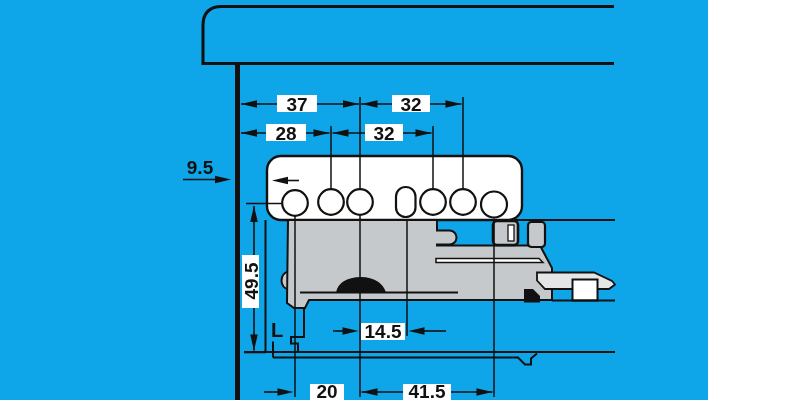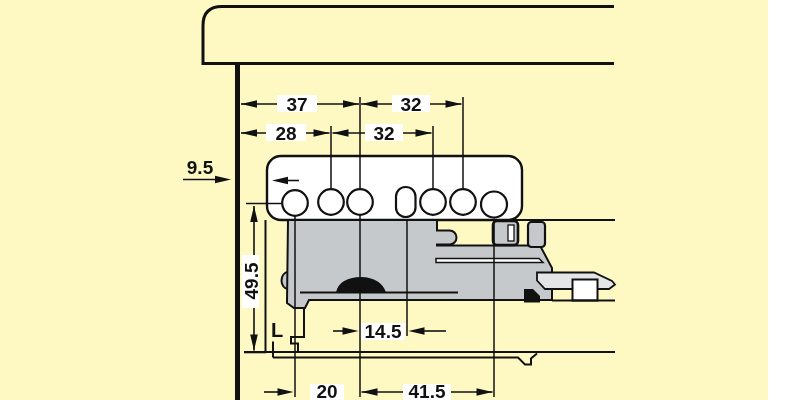--- a/index.html
+++ b/index.html
@@ -1,16 +1,16 @@
 <!DOCTYPE html>
 <html><head>
 <meta charset="utf-8">
 <style>
   html,body{margin:0;padding:0;background:#fff;}
-  #stage{position:relative;width:768px;height:400px;background:#fef9c3;overflow:hidden;}
+  #stage{position:relative;width:708px;height:400px;background:#0ea5e9;overflow:hidden;}
   svg{display:block;}
   .dim-text{font-family:"Liberation Sans","DejaVu Sans",sans-serif;font-weight:700;font-size:19px;fill:#111;}
   .part-label{font-family:"Liberation Sans","DejaVu Sans",sans-serif;font-weight:700;font-size:20px;fill:#111;}
 </style>
 </head>
 <body>
 
 <div id="stage">
 <svg width="800" height="400" viewBox="0 0 800 400">
 

